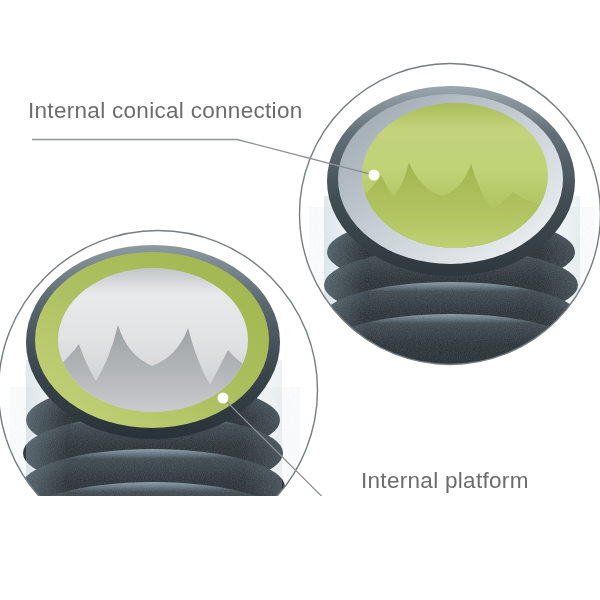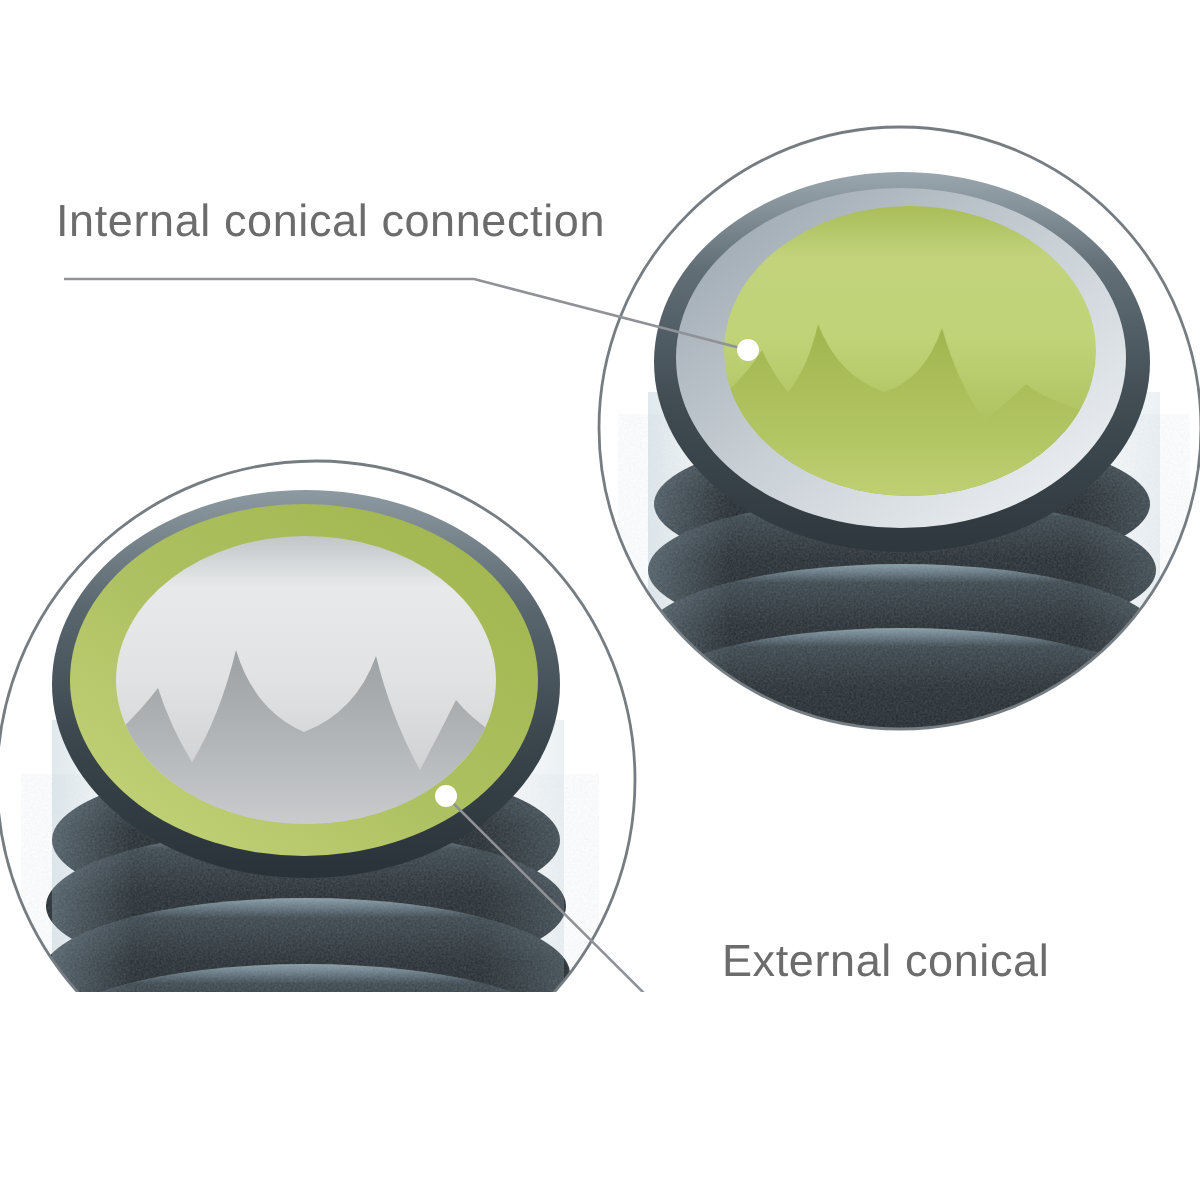--- a/index.html
+++ b/index.html
@@ -163,15 +163,15 @@
 
   <polyline points="32,139.5 237,139.5 374,175" fill="none" stroke="#8f9296" stroke-width="1.3"></polyline>
   <polyline points="550,511.5 337,511.5 223,398" fill="none" stroke="#8f9296" stroke-width="1.3"></polyline>
 
   <circle cx="374" cy="175" r="5.5" fill="#ffffff"></circle>
   <circle cx="223" cy="398" r="5.5" fill="#ffffff"></circle>
 </svg>
 
 <div class="callout-label" id="label-internal">Internal conical connection</div>
 
-<div class="callout-label" id="label-external">External conical</div>
+<div class="callout-label" id="label-external">Internal platform</div>
 
 </div>
 
 </body></html>

